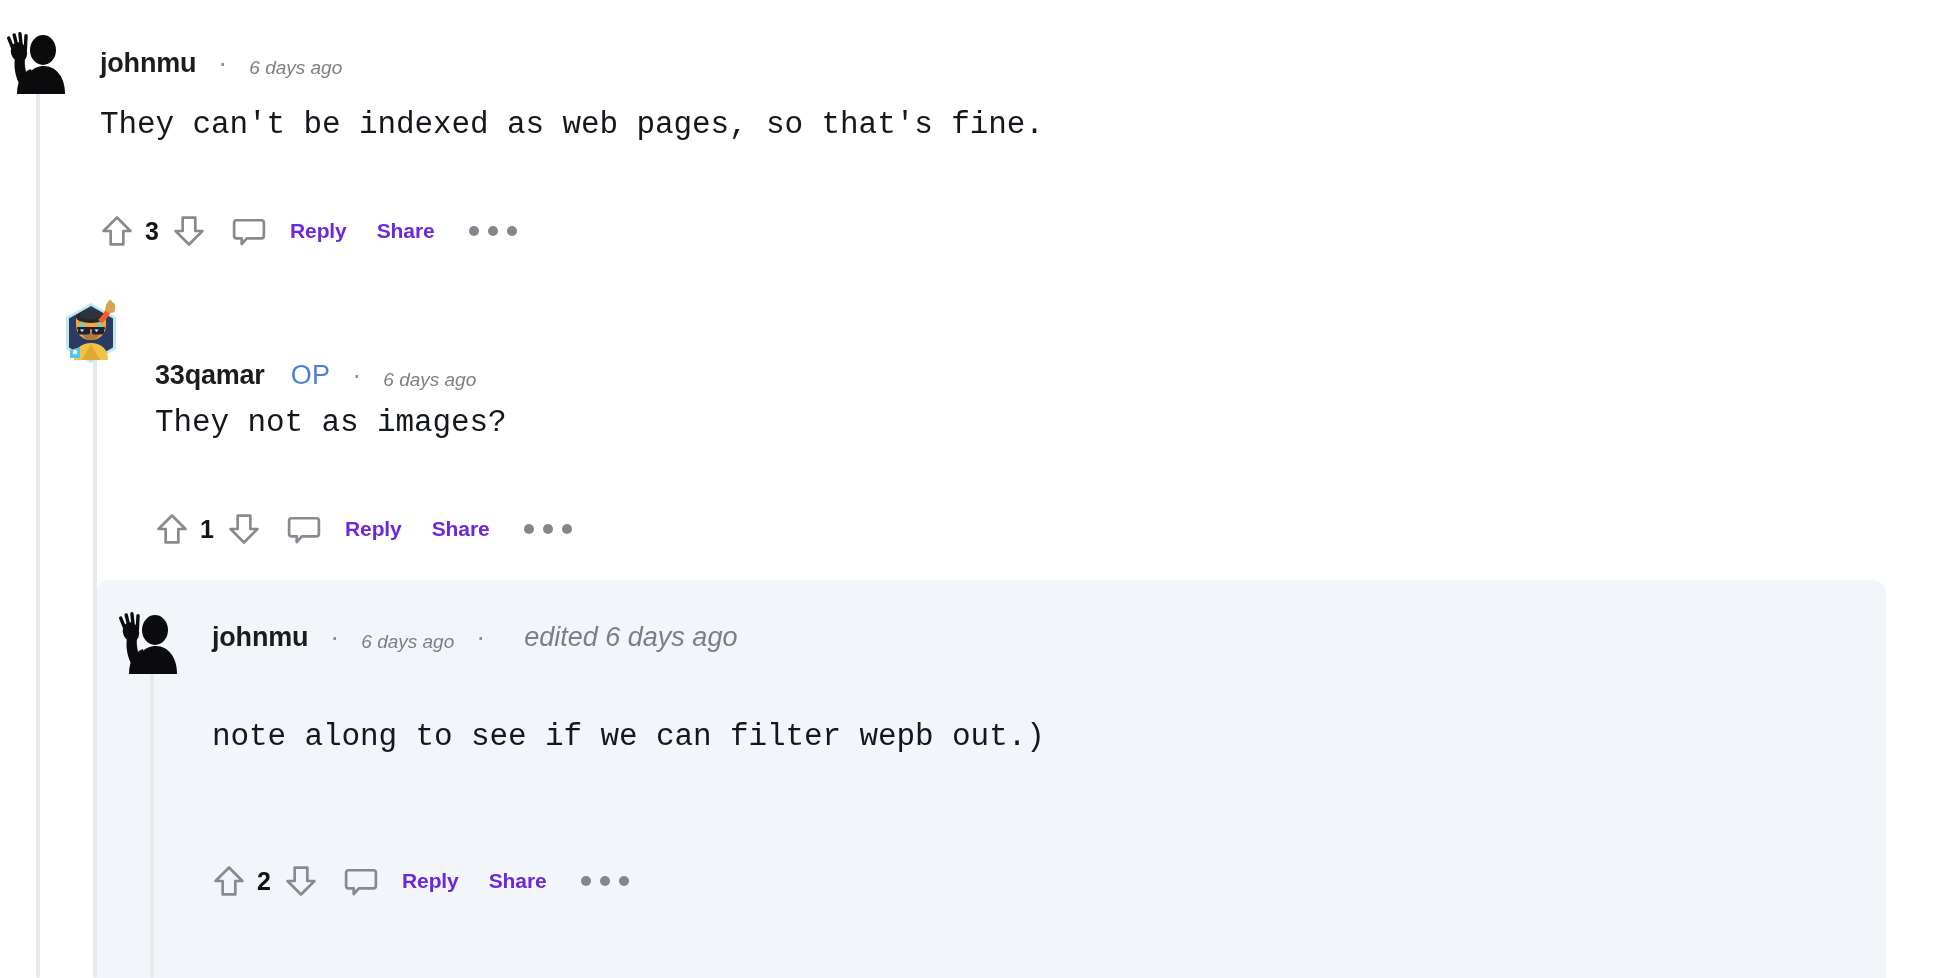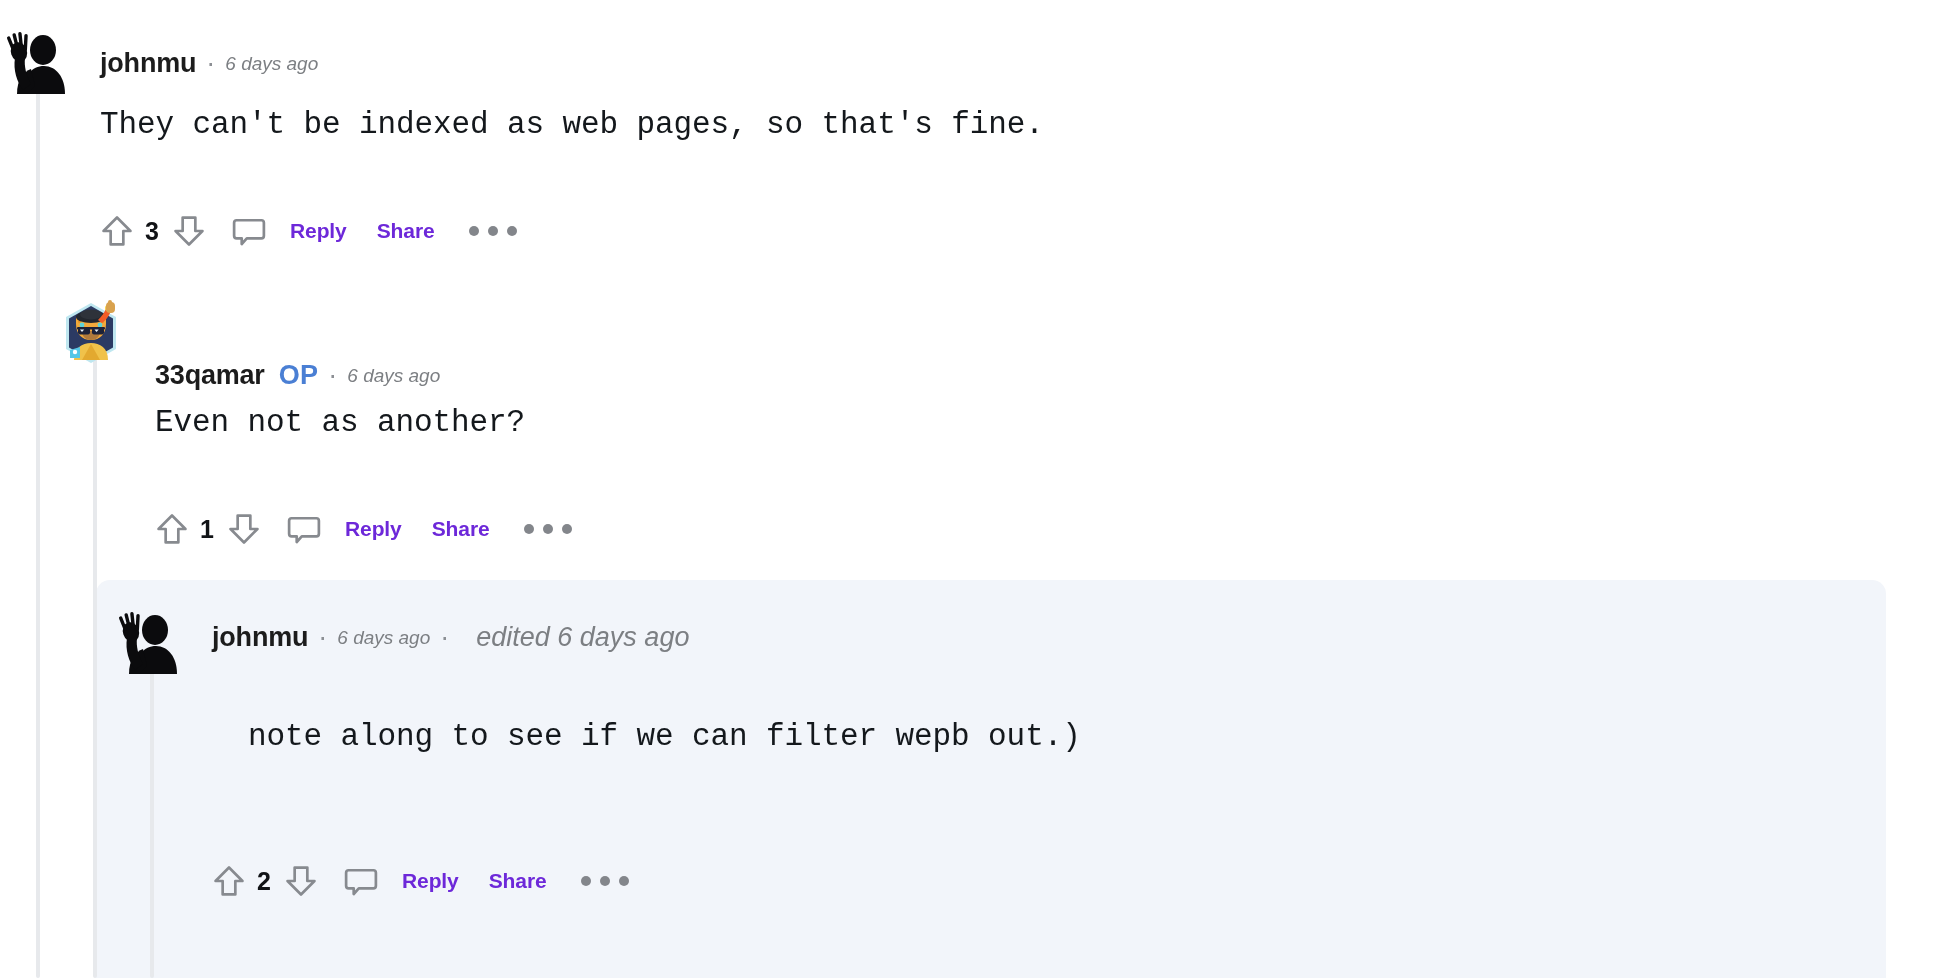--- a/index.html
+++ b/index.html
@@ -44,32 +44,32 @@
     border-radius: 50%;
     overflow: visible;
   }
   .avatar svg { display: block; }
 
   
   .cmt-head {
     position: absolute;
     white-space: nowrap;
     display: flex;
-    align-items: center;
-    gap: 0;
+    align-items: flex-end;
+    gap: 12px;
   }
   .username {
     font-size: 27px;
     font-weight: 700;
     color: #1c1c1c;
     letter-spacing: -0.2px;
   }
   .op-badge {
     font-size: 27px;
-    font-weight: 700;
+    font-weight: 400;
     color: #4a7fd4;
     margin-left: 14px;
     letter-spacing: 0.3px;
   }
   .dot-sep {
     font-size: 27px;
     color: #8c8f94;
     margin: 0 10px;
   }
   .timestamp {
@@ -264,21 +264,21 @@
     </div>
 
     <div class="cmt-head" style="left:155px; top:360px;">
       <span class="username">33qamar</span>
       <span class="op-badge">OP</span>
       <span class="dot-sep">·</span>
       <span class="timestamp">6 days ago</span>
     </div>
 
     <div class="cmt-body" style="left:155px; top:400px; width:1650px;">
-      <span>Even not as another?</span>
+      <span>They not as images?</span>
     </div>
 
     <div class="actions" style="left:153px; top:510px;">
       <span class="vote-group">
         <span class="icon-btn">
           <svg width="38" height="38" viewBox="0 0 24 24" fill="none" stroke="#878a8f" stroke-width="1.7" stroke-linejoin="round">
             <path d="M12 3.5 L20.5 12 H16 V20.5 H8 V12 H3.5 Z"></path>
           </svg>
         </span>
         <span class="score">1</span>
@@ -323,21 +323,21 @@
 
     <div class="cmt-head" style="left:212px; top:622px;">
       <span class="username">johnmu</span>
       <span class="dot-sep">·</span>
       <span class="timestamp">6 days ago</span>
       <span class="dot-sep">·</span>
       <span class="edited">edited 6 days ago</span>
     </div>
 
     <div class="cmt-body" style="left:212px; top:714px; width:1545px;">
-      <span style="display: block; margin-left: 36px;">note along to see if we can filter wepb out.)</span>
+      <span style="display: block;">note along to see if we can filter wepb out.)</span>
     </div>
 
     <div class="actions" style="left:210px; top:862px;">
       <span class="vote-group">
         <span class="icon-btn">
           <svg width="38" height="38" viewBox="0 0 24 24" fill="none" stroke="#878a8f" stroke-width="1.7" stroke-linejoin="round">
             <path d="M12 3.5 L20.5 12 H16 V20.5 H8 V12 H3.5 Z"></path>
           </svg>
         </span>
         <span class="score">2</span>

